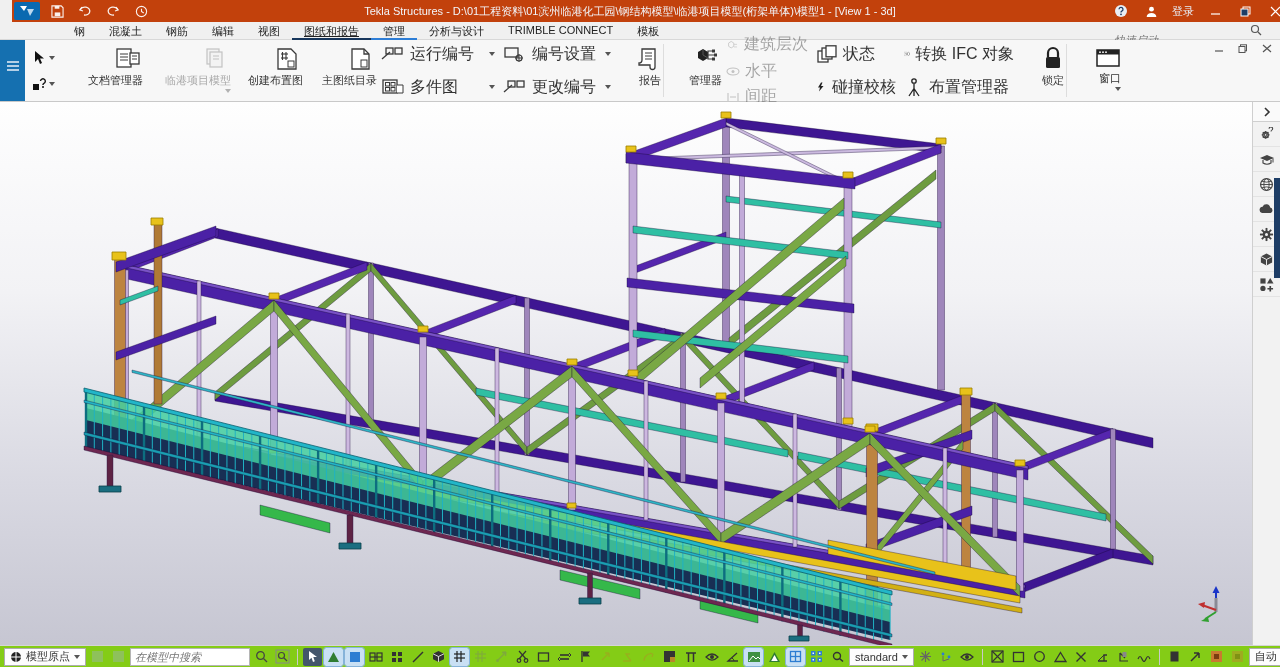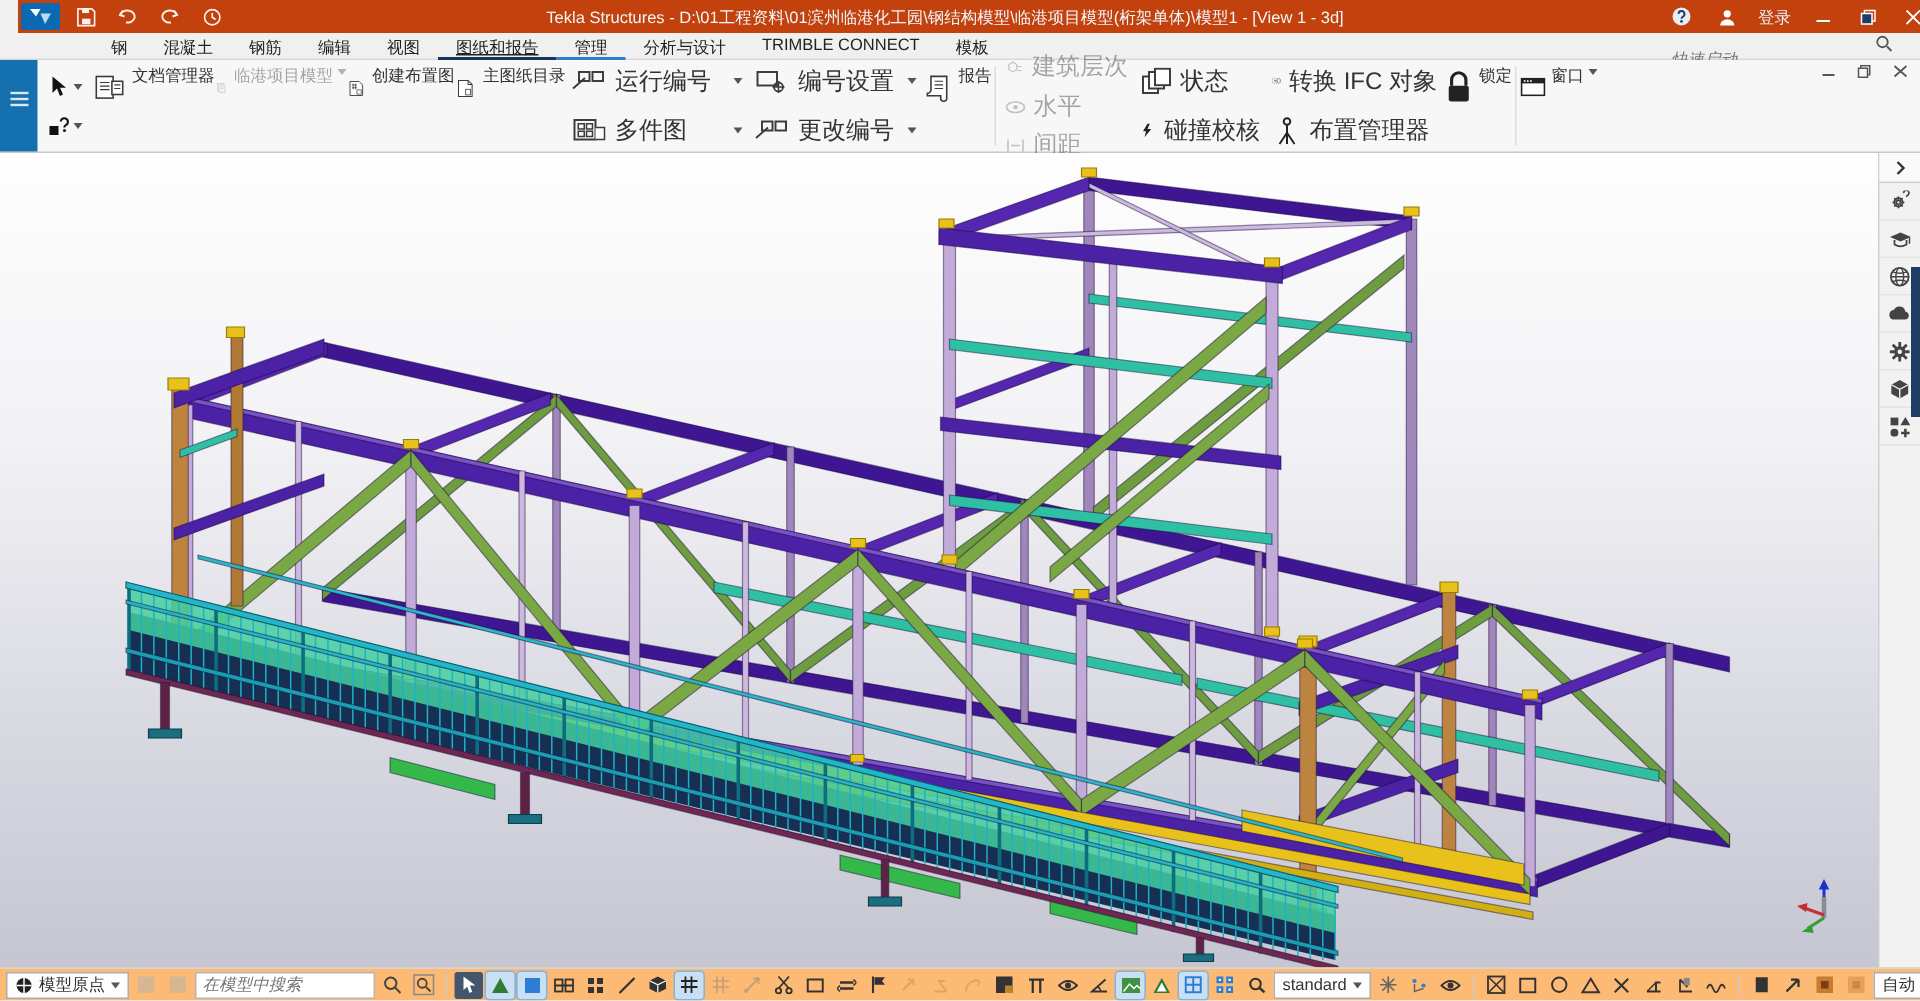--- a/index.html
+++ b/index.html
@@ -23,21 +23,21 @@
   .mtab.hl { border-bottom:2px solid #2d7dd6; padding-bottom:0; }
   .quick { margin-left:auto; margin-right:18px; display:flex; align-items:center; gap:6px; }
   .quick input { width:130px; border:none; border-bottom:1px solid #c8c8c8; background:transparent; font-style:italic; color:#888; font-size:11px; outline:none; font-family:inherit;margin-top:20px; }
 
   
   .ribbon { position:absolute; top:40px; left:0; width:1280px; height:62px; background:#f7f7f7; border-bottom:1px solid #c9c9c9; display:flex; align-items:stretch; }
   .appstrip { width:25px; background:#1570b0; display:flex; align-items:flex-start; justify-content:center; padding-top:20px; }
   .seltools { width:36px; display:flex; flex-direction:column; justify-content:space-around; align-items:center; padding:4px 0; }
   .seltool { display:flex; align-items:center; gap:2px; }
   .rgroups { display:flex; align-items:stretch; flex:1; }
-  .rbig { display:flex; flex-direction:row; align-items:flex-start; justify-content:flex-start; padding-top:6px; gap:3px; text-align:center; }
+  .rbig { display:flex; flex-direction:column; align-items:flex-end; justify-content:flex-start; padding-top:6px; gap:3px; text-align:center; }
   .rbig .lbl { font-size:11px; color:#333; line-height:11px; white-space:nowrap; }
   .rcol { display:flex; flex-direction:column; justify-content:center; gap:12px; padding:0 4px; }
   .rrow { display:flex; align-items:center; gap:5px; white-space:nowrap; }
   .rrow .lbl { font-size:16px; color:#333; }
   .caret { width:0; height:0; border-left:3.5px solid transparent; border-right:3.5px solid transparent; border-top:4px solid #555; display:inline-block; }
   .gsep { width:1px; background:#ddd; margin:4px 2px; }
   .grayed { opacity:.42; }
   .mdi { position:absolute; top:3px; right:8px; display:flex; gap:14px; }
   .mdi span { color:#555; }
 
@@ -45,21 +45,21 @@
   .viewport { position:absolute; top:102px; left:0; width:1252px; height:543px; background:linear-gradient(#fefefe 0%, #f2f2f5 35%, #d9d9e2 70%, #c6c6d2 100%); }
   .viewport svg { display:block; }
 
   
   .rightbar { position:absolute; top:102px; right:0; width:28px; height:543px; background:#f2f2f2; border-left:1px solid #cfcfcf; }
   .sb-top { height:20px; border-bottom:1px solid #cfcfcf; display:flex; align-items:center; justify-content:center; background:#fafafa; }
   .sb-btn { height:25px; display:flex; align-items:center; justify-content:center; border-bottom:1px solid #e3e3e3; }
   .sb-accent { position:absolute; right:0; top:76px; width:6px; height:100px; background:#1d3d66; }
 
   
-  .bottombar { position:absolute; top:645px; left:0; width:1280px; height:22px; background:#fdba74; border-top:1px solid #d5d5d5; display:flex; align-items:center; padding:0 4px; gap:2px; }
+  .bottombar { position:absolute; top:645px; left:0; width:1280px; height:22px; background:#84cc16; border-top:1px solid #d5d5d5; display:flex; align-items:center; padding:0 4px; gap:2px; }
   .combo { height:18px; border:1px solid #adadad; background:#fdfdfd; display:flex; align-items:center; gap:4px; padding:0 5px; font-size:11px; white-space:nowrap; }
   .bi { width:19px; height:18px; display:flex; align-items:center; justify-content:center; border-radius:2px; flex:0 0 auto; }
   .bi.on { background:#c9e0f4; outline:1px solid #86b3d9; }
   .bi.dark { background:#44566b; }
   .bi.dis { opacity:.4; }
   .vsep { width:1px; height:16px; background:#c9c9c9; margin:0 3px; flex:0 0 auto; }
   .srch { height:18px; width:120px; border:1px solid #b5b5b5; background:#fff; font-style:italic; color:#999; font-size:11px; padding:0 4px; outline:none; font-family:inherit; }
 </style>
 </head>
 <body>
@@ -278,20 +278,33 @@
             <line x1="10" y1="7" x2="17" y2="7"></line>
             <line x1="10" y1="10" x2="17" y2="10"></line>
             <line x1="10" y1="13" x2="17" y2="13"></line>
           </g>
         </svg>
       <span class="lbl">报告</span>
     </div>
 
     <div class="gsep"></div>
 
+    <div class="rbig" style="width:56px">
+      <svg width="30" height="26" viewBox="0 0 30 26">
+          <path d="M6 6 l5 -3 l5 3 v6 l-5 3 l-5 -3 z" fill="#222"></path>
+          <path d="M11 3 v6 l5 3" fill="none" stroke="#555" stroke-width="1"></path>
+          <g stroke="#3a3a3a" stroke-width="1.2" fill="none">
+            <path d="M16 9 h6 M16 9 v-4 h4 M16 9 v4 h4"></path>
+          </g>
+          <rect x="22" y="7.5" width="3" height="3" fill="#3a3a3a"></rect>
+          <rect x="20" y="3.5" width="3" height="3" fill="#3a3a3a"></rect>
+          <rect x="20" y="11.5" width="3" height="3" fill="#3a3a3a"></rect>
+        </svg>
+      <span class="lbl">管理器</span>
+    </div>
 
     <div class="rcol grayed" style="width:90px">
       <div class="rrow">
         <svg width="20" height="18" viewBox="0 0 20 18">
             <path d="M4 6 l4 -2.5 l4 2.5 v5 l-4 2.5 l-4 -2.5 z" fill="none" stroke="#7a7a7a" stroke-width="1.2"></path>
             <path d="M12 8 h5 M12 12 h5" stroke="#7a7a7a"></path>
           </svg>
         <span class="lbl">建筑层次</span>
       </div>
       <div class="rrow" style="margin-top:-6px">

